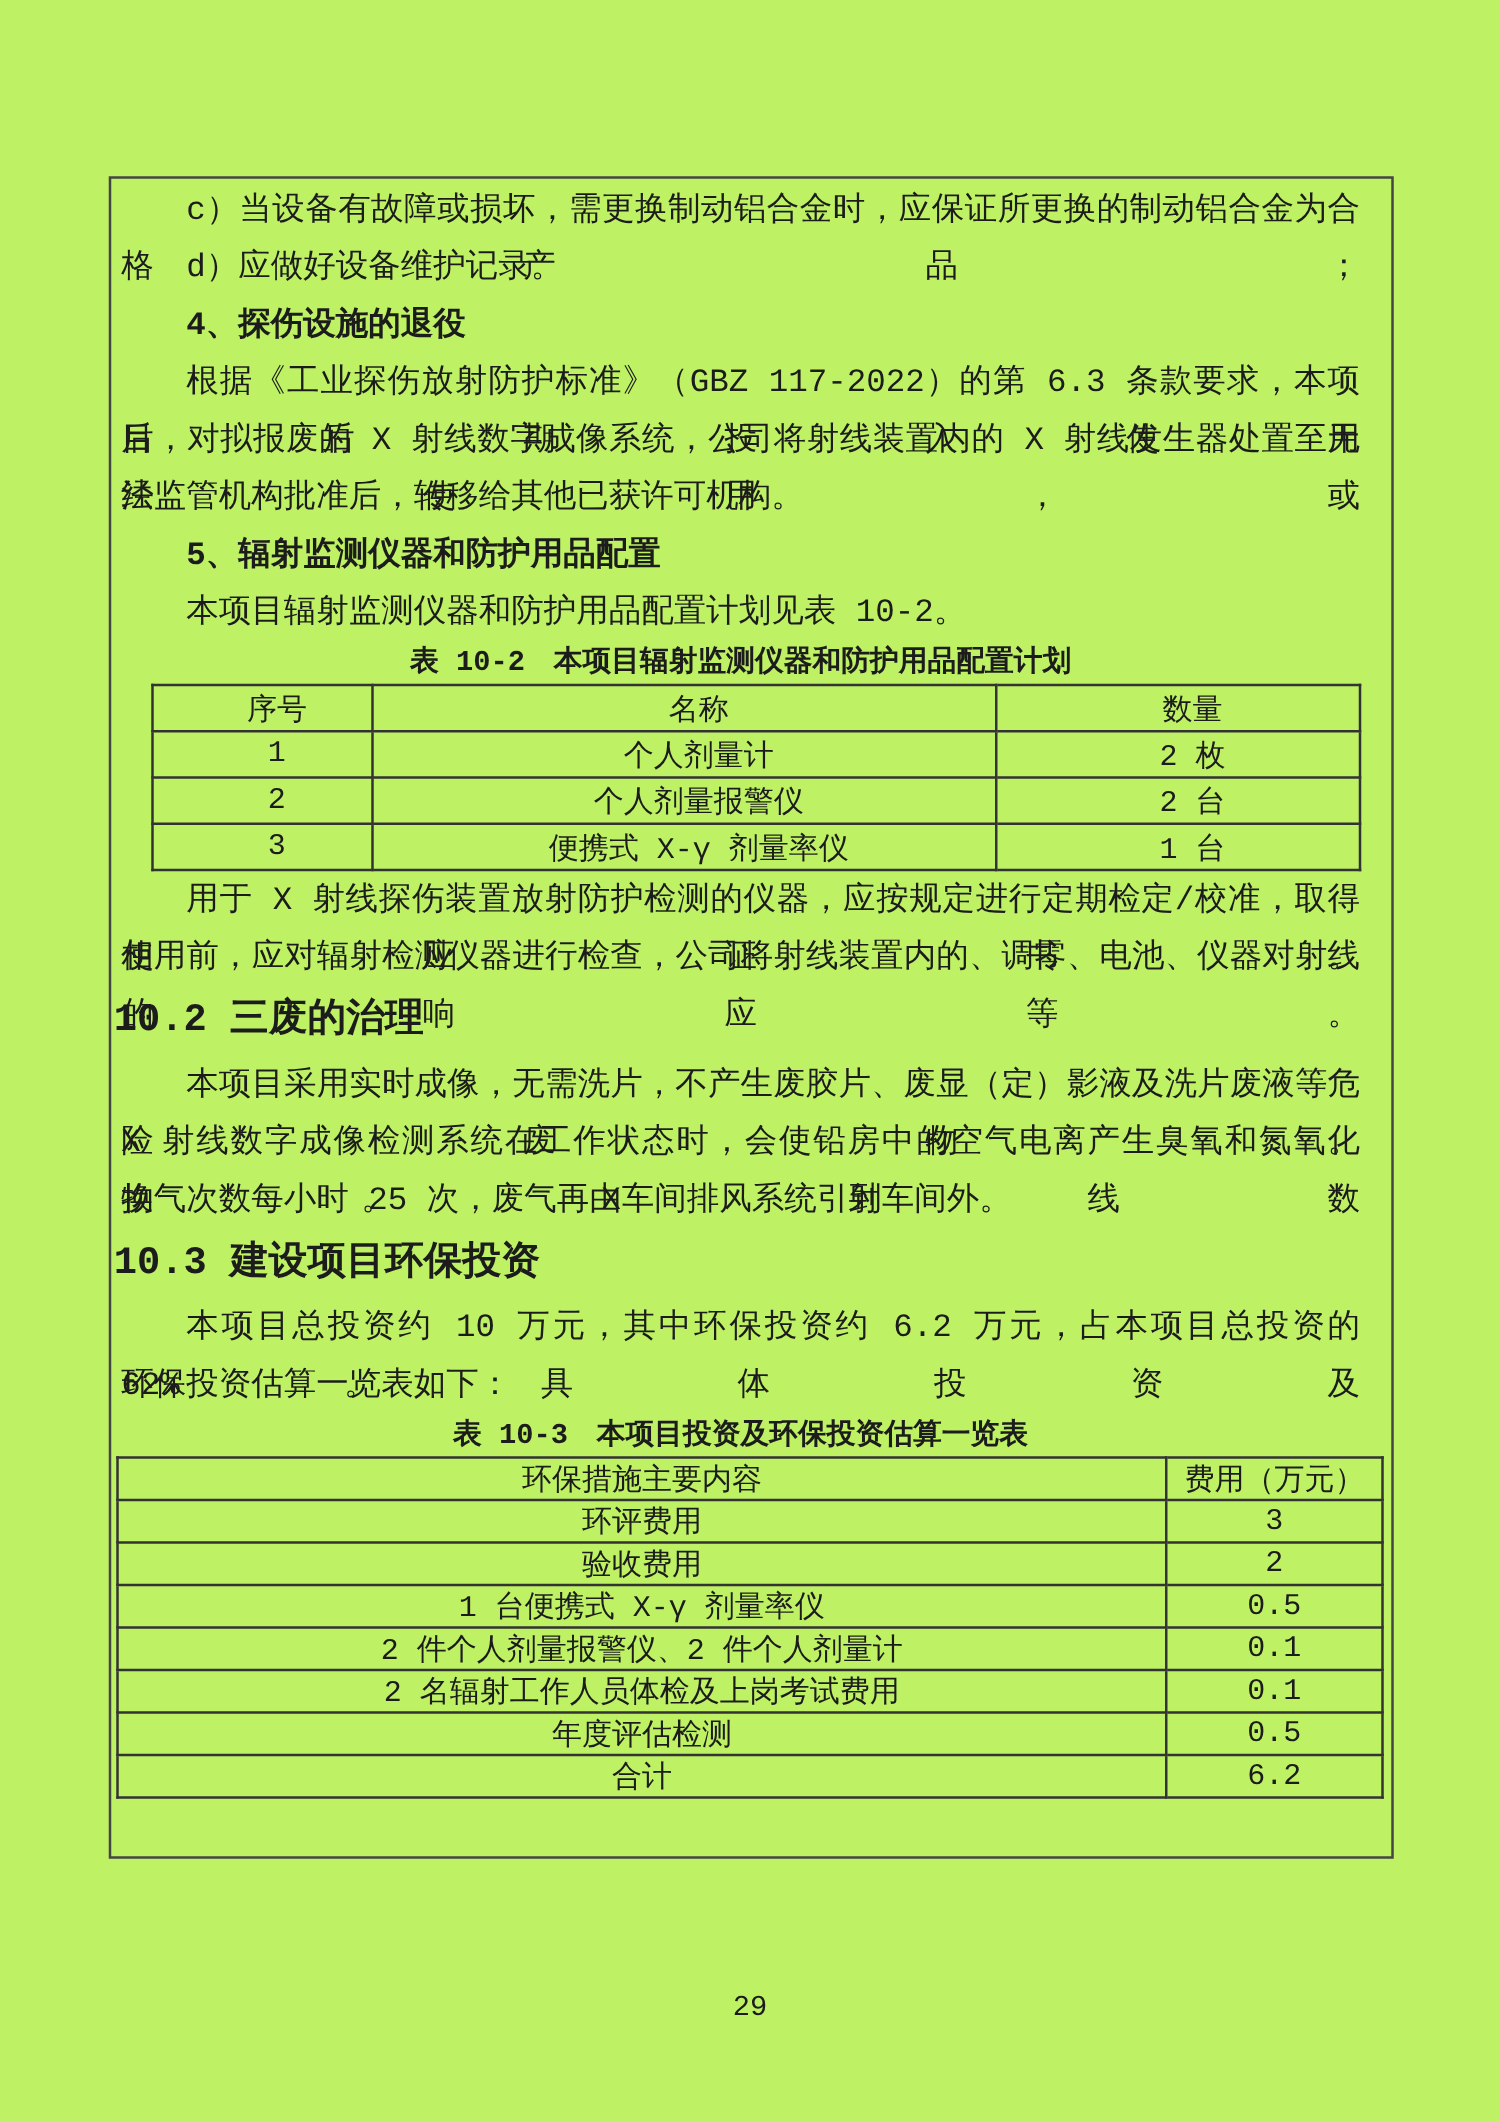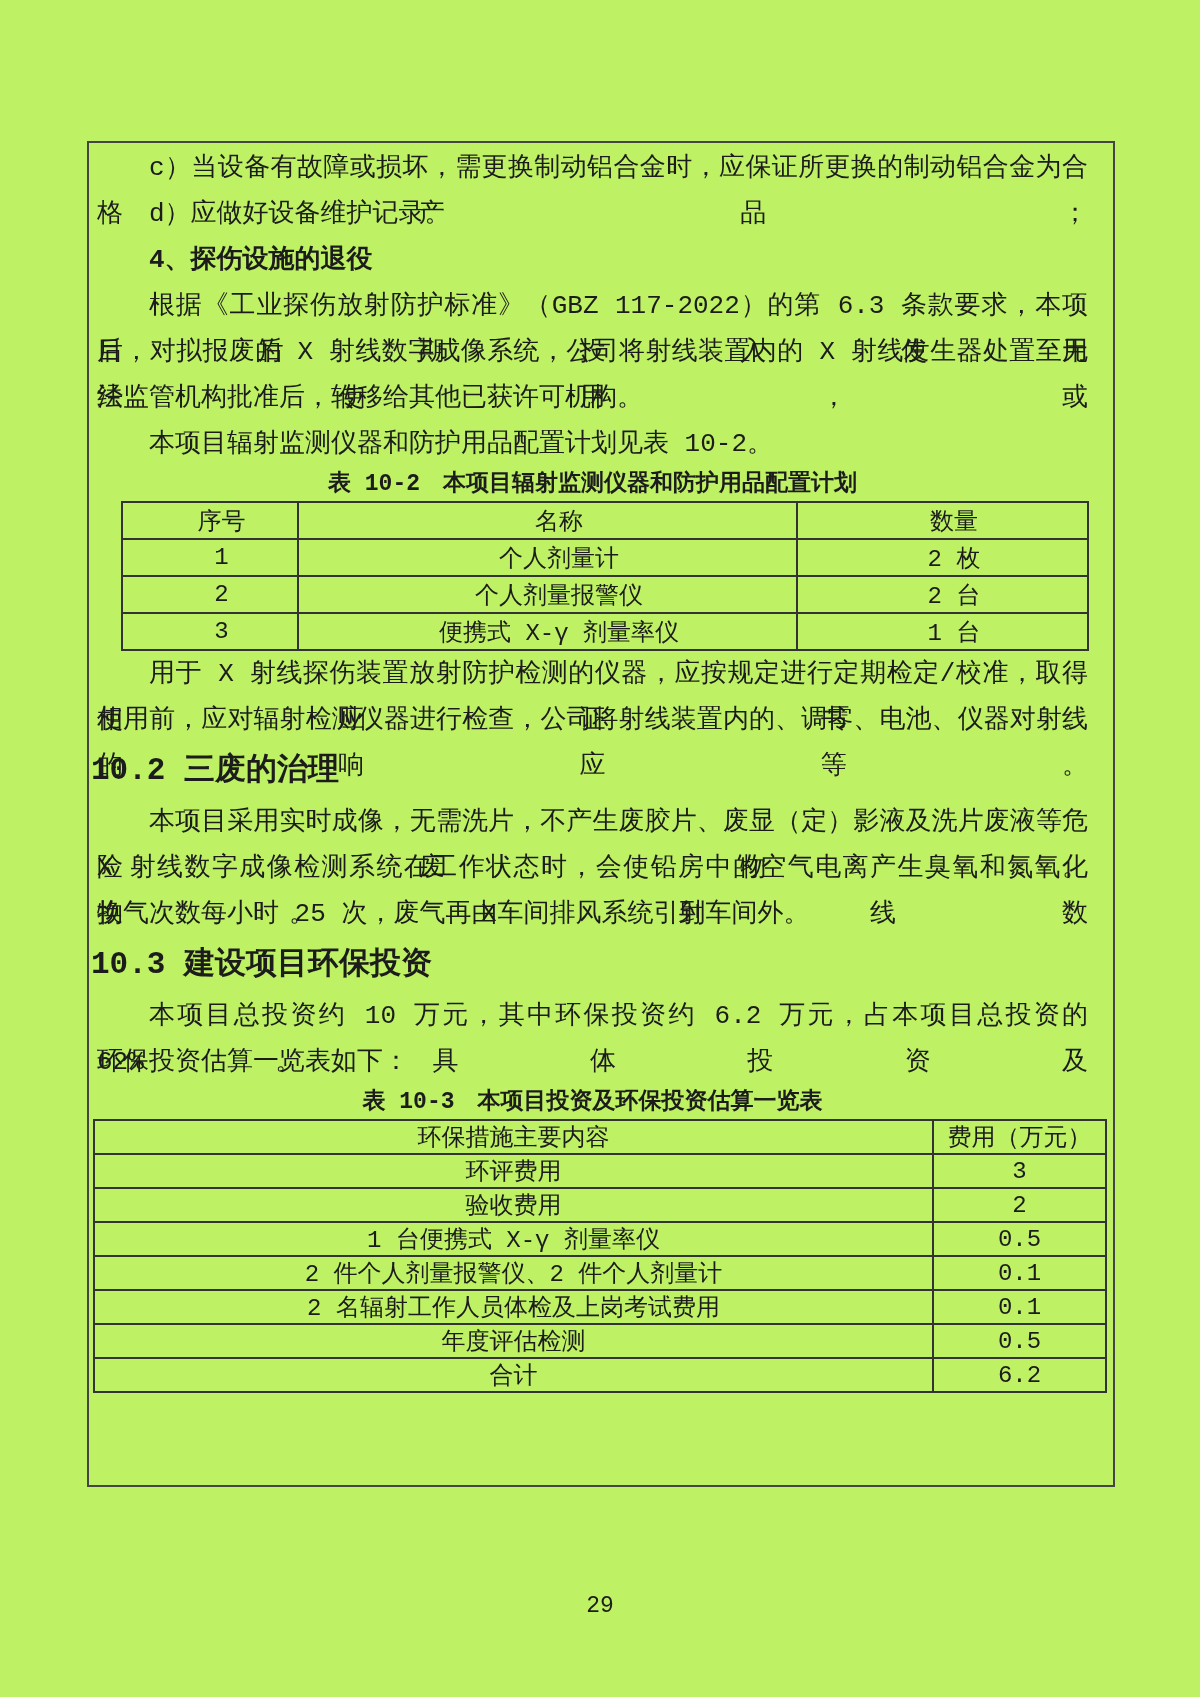--- a/index.html
+++ b/index.html
@@ -79,20 +79,21 @@
 
     <div class="line ind j">c）当设备有故障或损坏，需更换制动铝合金时，应保证所更换的制动铝合金为合格产品；</div>
     <div class="line ind">d）应做好设备维护记录。</div>
 
     <div class="line ind sub-h">4、探伤设施的退役</div>
 
     <div class="line ind j">根据《工业探伤放射防护标准》（GBZ 117-2022）的第 6.3 条款要求，本项目后期投入使用</div>
     <div class="line j">后，对拟报废的 X 射线数字成像系统，公司将射线装置内的 X 射线发生器处置至无法使用，或</div>
     <div class="line">经监管机构批准后，转移给其他已获许可机构。</div>
 
+    <div class="line ind sub-h">5、辐射监测仪器和防护用品配置</div>
     <div class="line ind">本项目辐射监测仪器和防护用品配置计划见表 10-2。</div>
 
     <div class="caption">表 10-2　本项目辐射监测仪器和防护用品配置计划</div>
 
     <table class="t2">
       <colgroup>
         <col style="width:176px">
         <col style="width:499px">
         <col style="width:291px">
       </colgroup>

